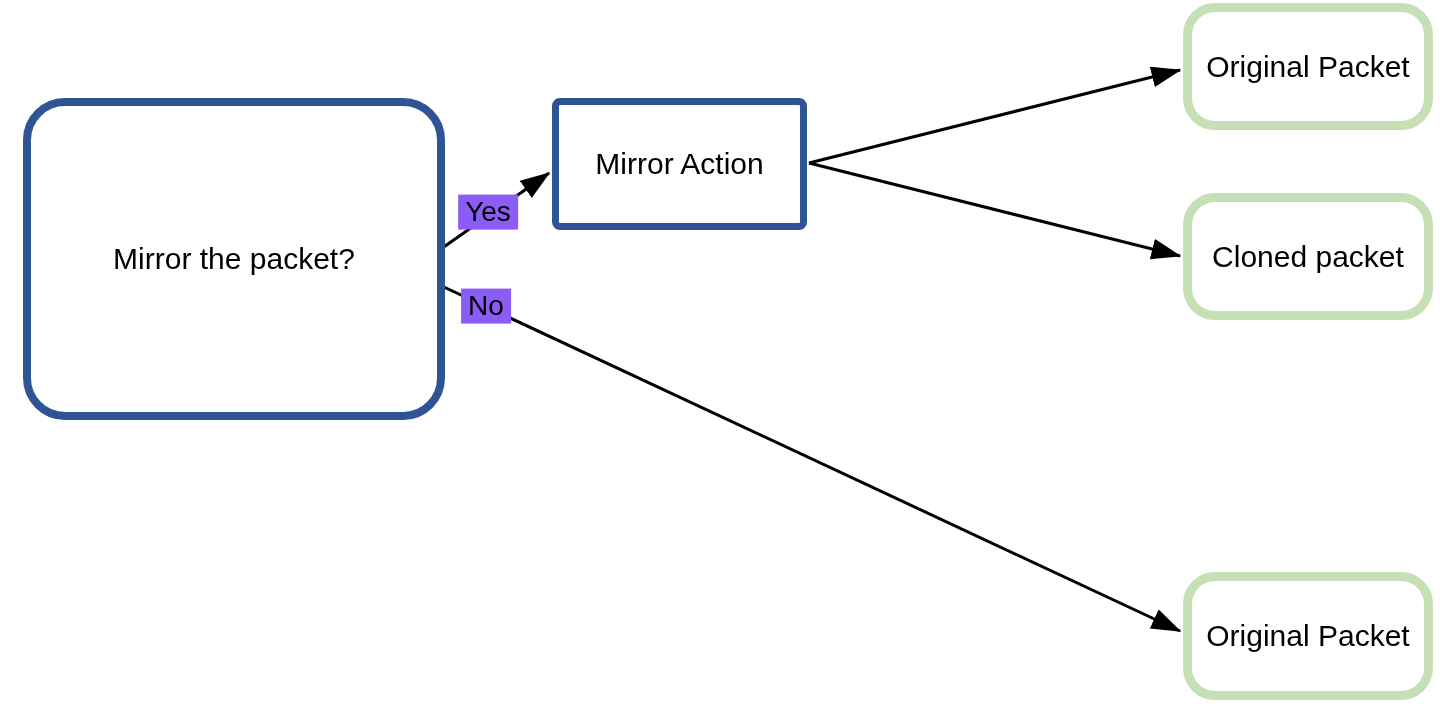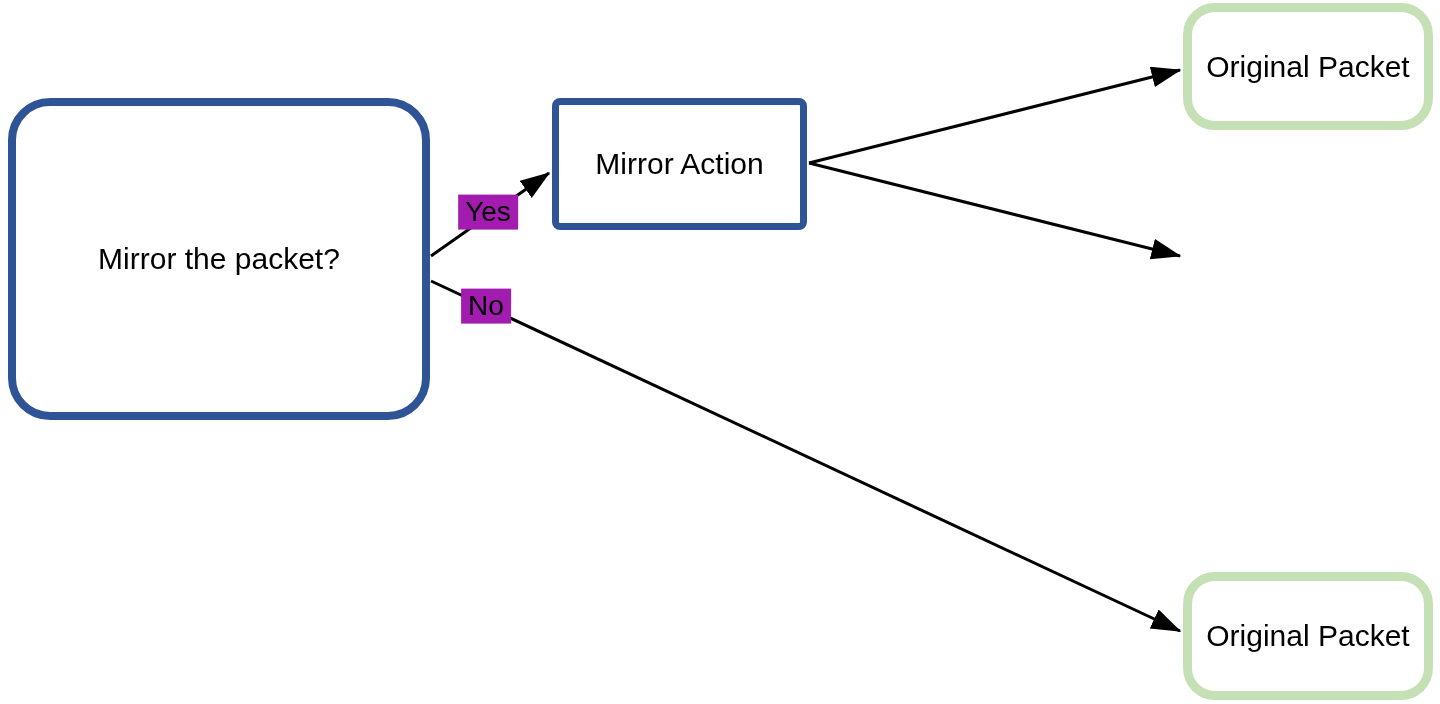--- a/index.html
+++ b/index.html
@@ -31,39 +31,39 @@
     color: #000000;
     font-size: 30px;
     text-align: center;
     box-sizing: border-box;
   }
   .node-process {
     border: 8px solid #2F5496;
     border-radius: 42px;
   }
   .node-decision {
-    left: 8px;   top: 98px;  width: 422px; height: 322px; text-align: center;
+    left: 23px;   top: 98px;  width: 422px; height: 322px; text-align: center;
   }
   .node-action {
     left: 552px; top: 98px;  width: 255px; height: 132px;
     border-width: 7px;
     border-radius: 8px;
   }
   .node-result {
     border: 9px solid #C5E0B4;
     border-radius: 32px;
     left: 1183px; width: 250px; height: 127px;
   }
   .node-result-top    { top: 3px; }
   .node-result-middle { top: 193px; }
   .node-result-bottom { top: 572px; height: 128px; }
   .edge-label {
     position: absolute;
     transform: translate(-50%, -50%);
-    background: #a21caf;
+    background: #8b5cf6;
     color: #000000;
     font-size: 28px;
     line-height: 1.1;
     padding: 2px 7px;
     white-space: nowrap;
   }
   .edge-label-yes { left: 488px; top: 212px; }
   .edge-label-no  { left: 486px; top: 306px; }
 </style>
 </head>
@@ -88,20 +88,23 @@
   </div>
 
   <div class="node node-process node-action">
     <span>Mirror Action</span>
   </div>
 
   <div class="node node-result node-result-top">
     <span>Original Packet</span>
   </div>
 
+  <div class="node node-result node-result-middle">
+    <span>Cloned packet</span>
+  </div>
 
   <div class="node node-result node-result-bottom">
     <span>Original Packet</span>
   </div>
 
   <div class="edge-label edge-label-yes">Yes</div>
 
   <div class="edge-label edge-label-no">No</div>
 
 </div>

